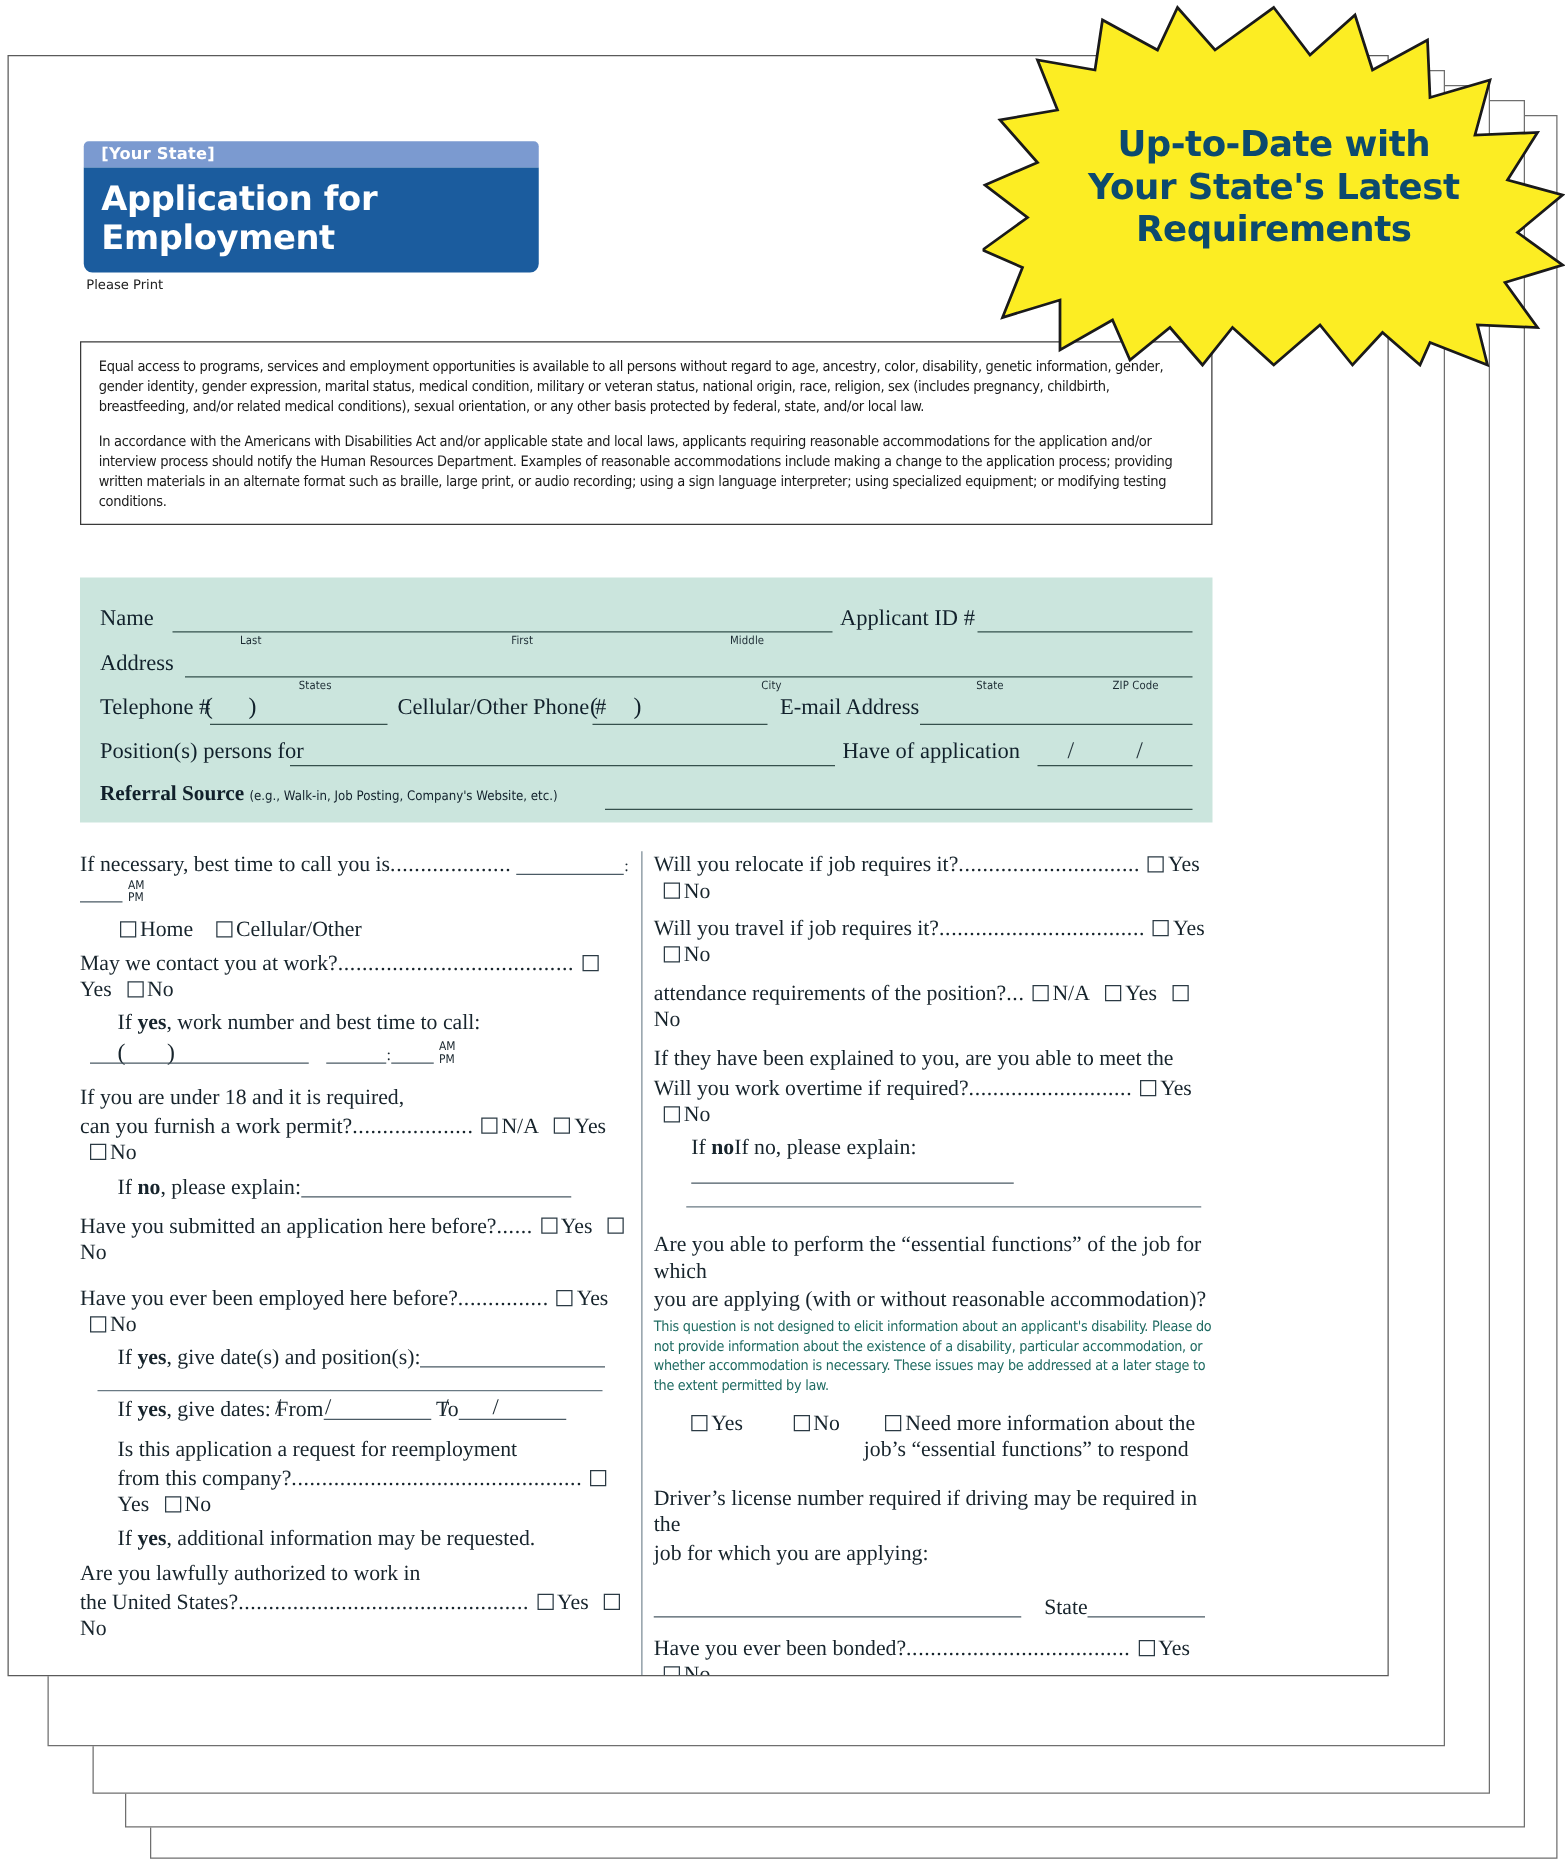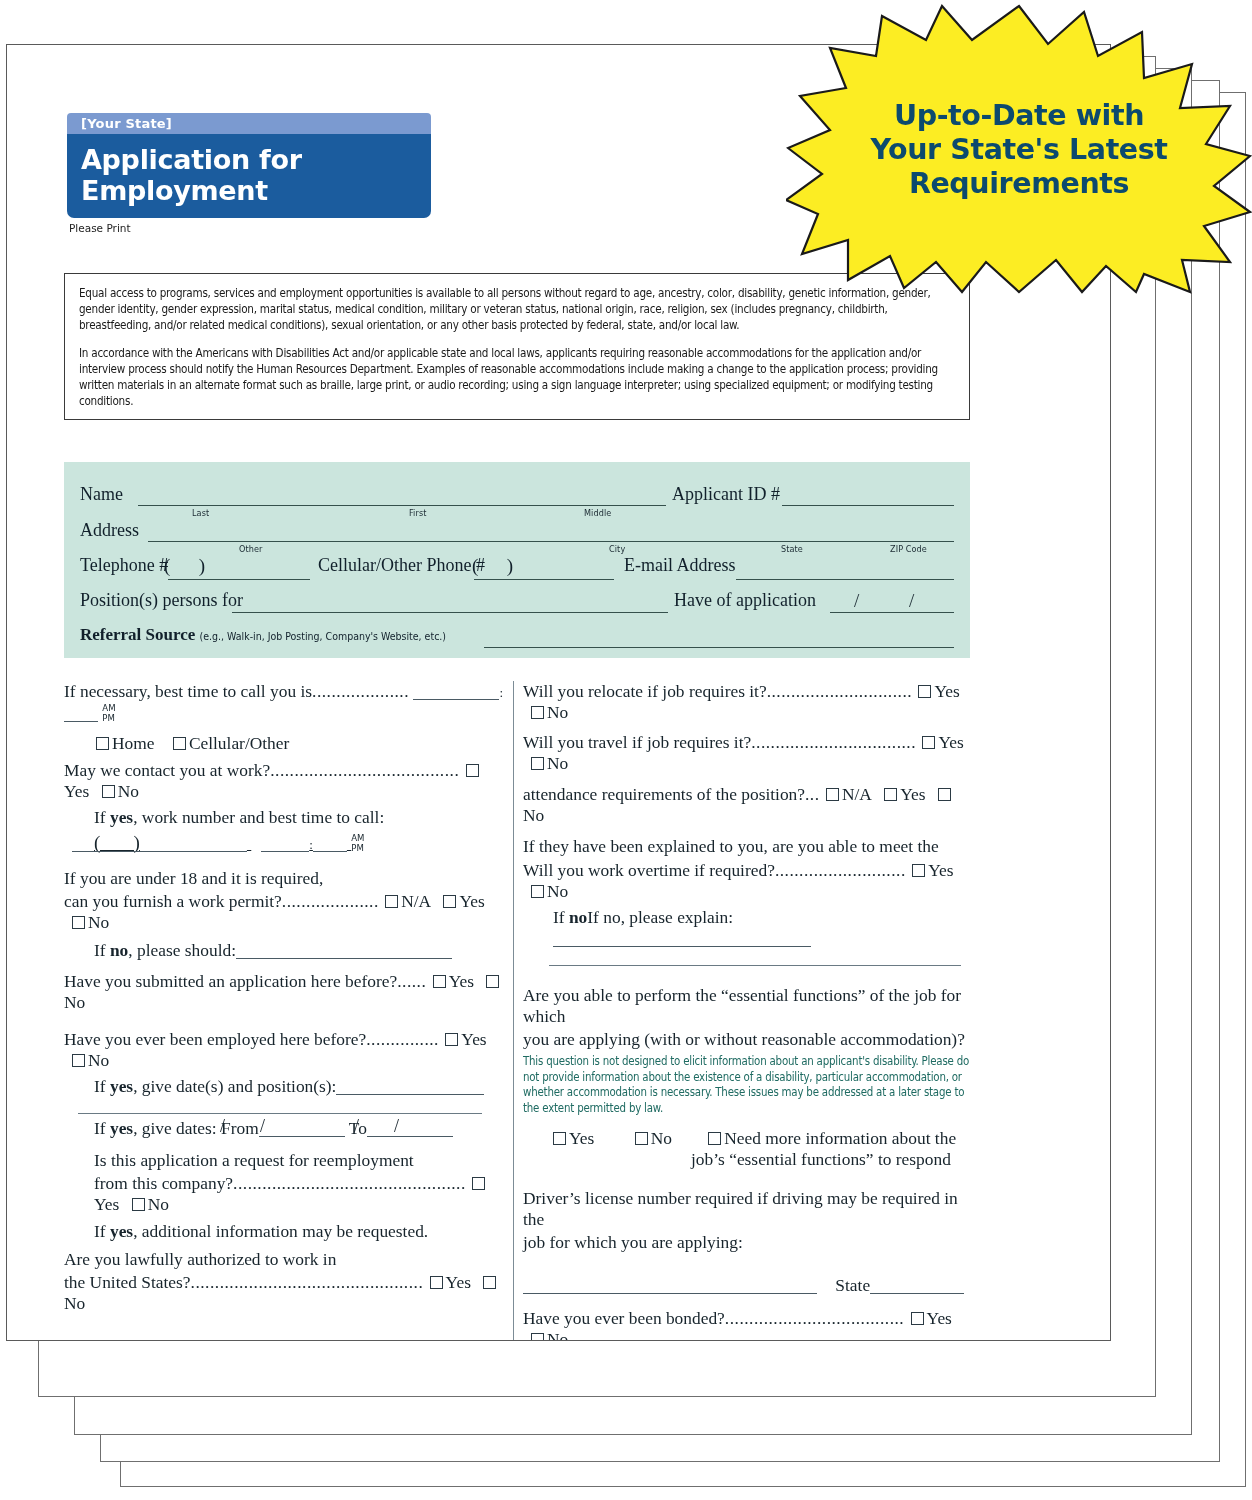--- a/index.html
+++ b/index.html
@@ -221,21 +221,21 @@
       <div class="gf glabel" style="left:16px; top:22px;">Name</div>
       <div class="gline" style="left:74px; top:43px; width:528px;"></div>
       <div class="gf gsub" style="left:128px; top:46px;">Last</div>
       <div class="gf gsub" style="left:345px; top:46px;">First</div>
       <div class="gf gsub" style="left:520px; top:46px;">Middle</div>
       <div class="gf glabel" style="left:608px; top:22px;">Applicant ID #</div>
       <div class="gline" style="left:718px; top:43px; width:172px;"></div>
 
       <div class="gf glabel" style="left:16px; top:58px;">Address</div>
       <div class="gline" style="left:84px; top:79px; width:806px;"></div>
-      <div class="gf gsub" style="left:175px; top:82px;">Other</div>
+      <div class="gf gsub" style="left:175px; top:82px;">States</div>
       <div class="gf gsub" style="left:545px; top:82px;">City</div>
       <div class="gf gsub" style="left:717px; top:82px;">State</div>
       <div class="gf gsub" style="left:826px; top:82px;">ZIP Code</div>
 
       <div class="gf glabel" style="left:16px; top:93px;">Telephone #</div>
       <div class="gf gparen" style="left:100px; top:93px;">(&nbsp;&nbsp;&nbsp;&nbsp;&nbsp;&nbsp;)</div>
       <div class="gline" style="left:104px; top:117px; width:142px;"></div>
       <div class="gf glabel" style="left:254px; top:93px;text-align:right;">Cellular/Other Phone #</div>
       <div class="gf gparen" style="left:408px; top:93px;">(&nbsp;&nbsp;&nbsp;&nbsp;&nbsp;&nbsp;)</div>
       <div class="gline" style="left:410px; top:117px; width:140px;"></div>
@@ -271,38 +271,38 @@
       <div class="q" style="margin-bottom:5px;">
         <span>May we contact you at work?</span><span class="dots">.......................................</span>
         <span class="cb"></span><span>Yes</span>
         <span class="cb" style="margin-left:8px;"></span><span>No</span>
       </div>
 
       <div class="q indent" style="margin-bottom:4px;">
         If <span class="bold">yes</span><span>, work number and best time to call:</span>
       </div>
 
-      <div class="q indent" style="margin-bottom:13px;text-decoration:underline;">
+      <div class="q indent" style="margin-bottom:13px;">
         <span style="font-size:19px;">(&nbsp;&nbsp;&nbsp;&nbsp;&nbsp;&nbsp;&nbsp;)</span><span class="uline" style="width:175px; margin-left:-68px;"></span>
         <span class="uline" style="width:48px; margin-left:10px;"></span><span style="font-size:13px;">:</span><span class="uline" style="width:34px;"></span>
         <span class="ampm"><span>AM</span><br><span>PM</span></span>
       </div>
 
       <div class="q" style="margin-bottom:2px;">
         <span>If you are under 18 and it is required,</span>
       </div>
       <div class="q" style="margin-bottom:7px;">
         <span>can you furnish a work permit?</span><span class="dots">....................</span>
         <span class="cb"></span><span>N/A</span>
         <span class="cb" style="margin-left:9px;"></span><span>Yes</span>
         <span class="cb" style="margin-left:8px;"></span><span>No</span>
       </div>
 
       <div class="q indent" style="margin-bottom:10px;">
-        If <span class="bold">no</span><span>, please should:</span><span class="uline" style="width:216px;"></span>
+        If <span class="bold">no</span><span>, please explain:</span><span class="uline" style="width:216px;"></span>
       </div>
 
       <div class="q" style="margin-bottom:5px;">
         <span>Have you submitted an application here before?</span><span class="dots">......</span>
         <span class="cb"></span><span>Yes</span>
         <span class="cb" style="margin-left:8px;"></span><span>No</span>
       </div>
 
       <div class="q" style="margin-top:16px; margin-bottom:5px;">
         <span>Have you ever been employed here before?</span><span class="dots">...............</span>

